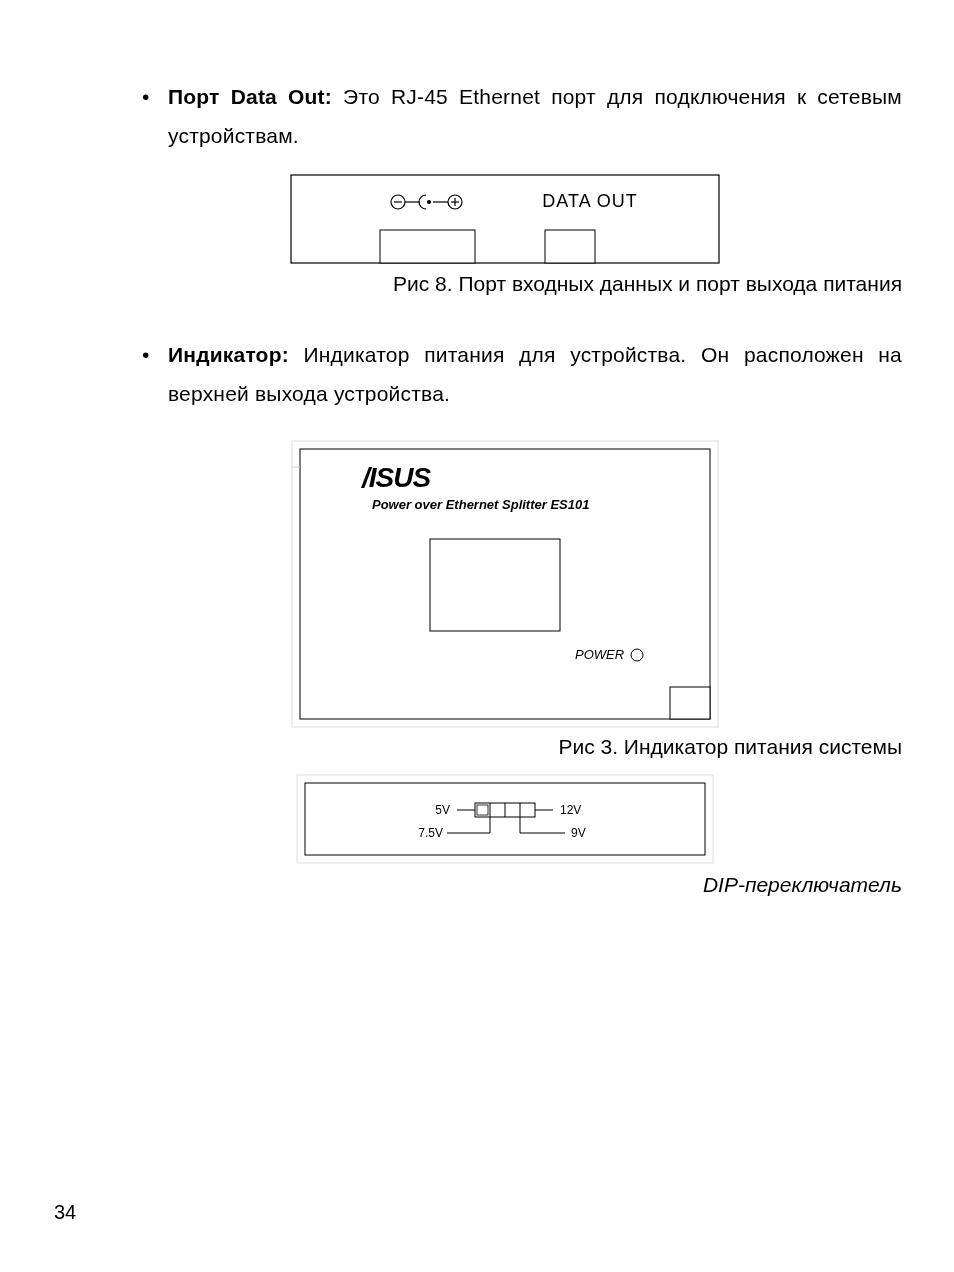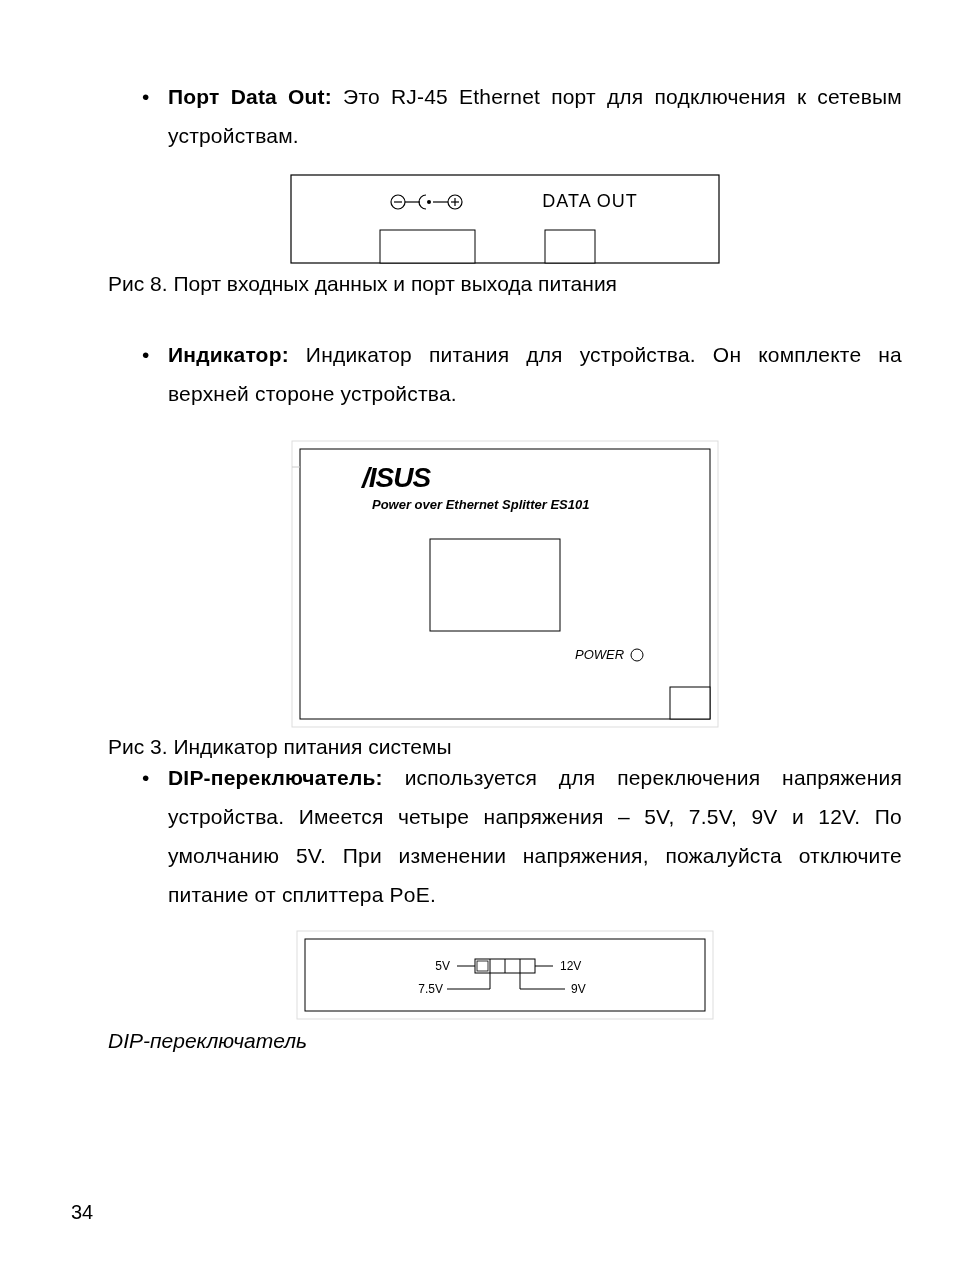--- a/index.html
+++ b/index.html
@@ -34,21 +34,21 @@
     content: "•";
     position: absolute;
     left: -26px;
     top: 0;
     font-size: 21px;
   }
   .term {
     font-weight: bold;
   }
   .fig-wrap {
-    text-align: left;
+    text-align: right;
   }
   .caption {
     font-size: 21px;
     margin-top: 6px;
   }
   .caption-italic {
     font-size: 21px;
     font-style: italic;
     font-weight: normal;
     margin-top: 8px;
@@ -70,21 +70,21 @@
 
   
   .fig5 {
     margin: 14px auto 2px auto;
     width: 420px;
   }
   .fig5 svg { display: block; }
 
   .page-num {
     position: absolute;
-    left: 43px;
+    left: 26px;
     bottom: 48px;
     font-size: 20px;
   }
 
   .gap-40 { height: 40px; }
 </style>
 </head>
 <body>
 
 <div class="page">
@@ -119,21 +119,21 @@
         <rect x="255" y="56" width="50" height="33" fill="#fff" stroke="#000" stroke-width="1"></rect>
       </svg>
     </div>
     <div class="caption">Рис 8. Порт входных данных и порт выхода питания</div>
   </div>
 
   <div class="gap-40"></div>
 
   <ul class="doc-list">
     <li>
-      <span class="term">Индикатор:</span><span> Индикатор питания для устройства. Он комплекте на верхней стороне устройства.</span>
+      <span class="term">Индикатор:</span><span> Индикатор питания для устройства. Он расположен на верхней выхода устройства.</span>
     </li>
   </ul>
 
   <div class="fig-wrap">
     <div class="fig4">
       <svg viewBox="0 0 430 290" width="430" height="290">
 
         <rect x="2" y="2" width="426" height="286" fill="none" stroke="#ddd" stroke-width="1"></rect>
         <rect x="10" y="10" width="410" height="270" fill="none" stroke="#000" stroke-width="1"></rect>
 
@@ -149,25 +149,20 @@
 
         <text x="285" y="220" font-family="Arial" font-style="italic" font-size="13">POWER</text>
         <circle cx="347" cy="216" r="6" fill="none" stroke="#000" stroke-width="1"></circle>
 
         <rect x="380" y="248" width="40" height="32" fill="#fff" stroke="#000" stroke-width="1"></rect>
       </svg>
     </div>
     <div class="caption">Рис 3. Индикатор питания системы</div>
   </div>
 
-  <ul class="doc-list">
-    <li>
-      <span class="term">DIP-переключатель:</span><span> используется для переключения напряжения устройства. Имеется четыре напряжения – 5V, 7.5V, 9V и 12V. По умолчанию 5V. При изменении напряжения, пожалуйста отключите питание от сплиттера PoE.</span>
-    </li>
-  </ul>
 
   <div class="fig-wrap">
     <div class="fig5">
       <svg viewBox="0 0 420 92" width="420" height="92">
 
         <rect x="2" y="2" width="416" height="88" fill="none" stroke="#ddd" stroke-width="1"></rect>
         <rect x="10" y="10" width="400" height="72" fill="none" stroke="#000" stroke-width="1"></rect>
 
         <g transform="translate(180,30)">
           <rect x="0" y="0" width="60" height="14" fill="none" stroke="#000" stroke-width="1"></rect>

